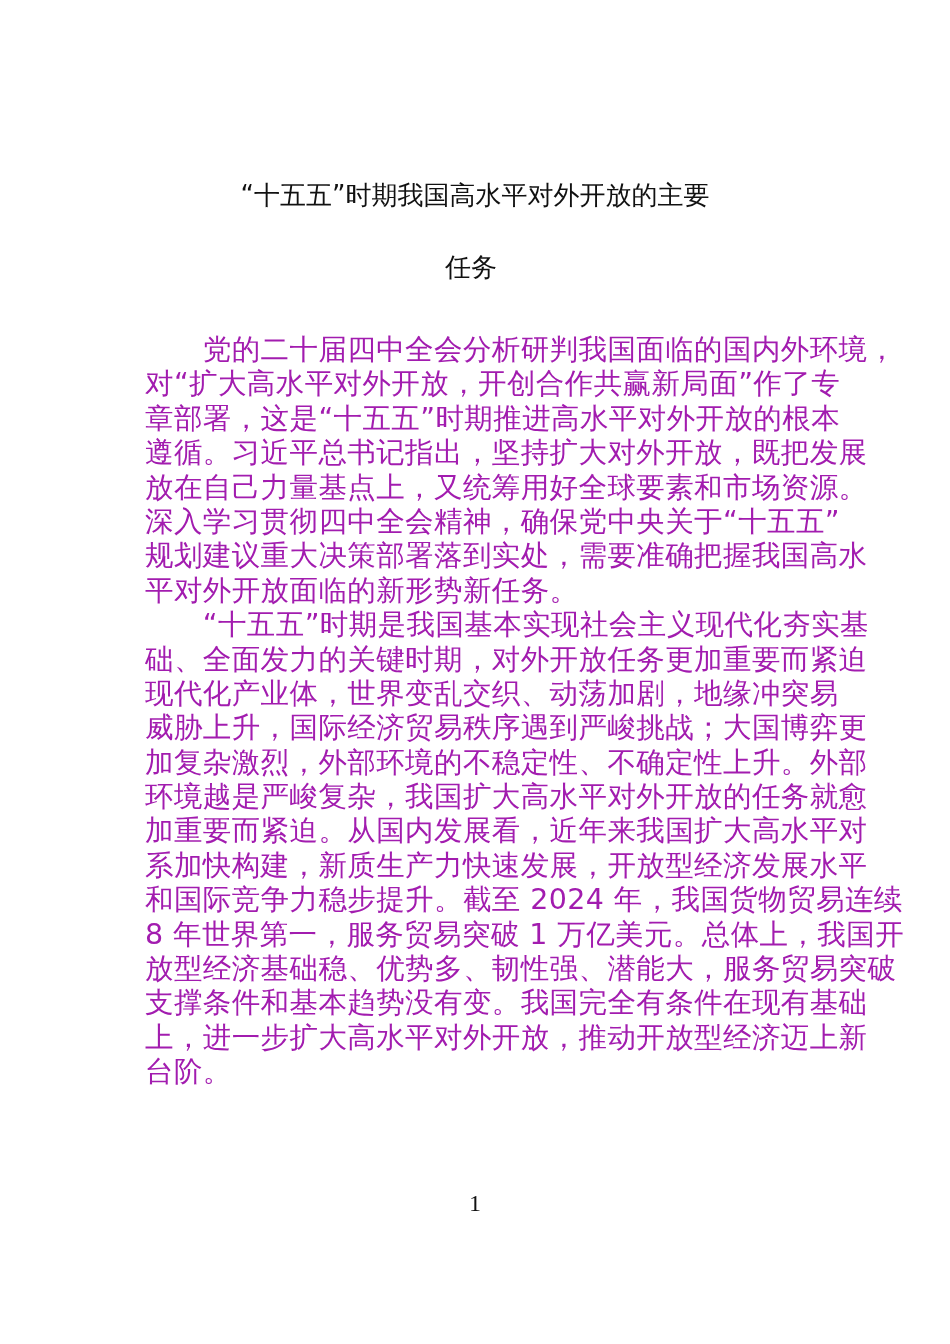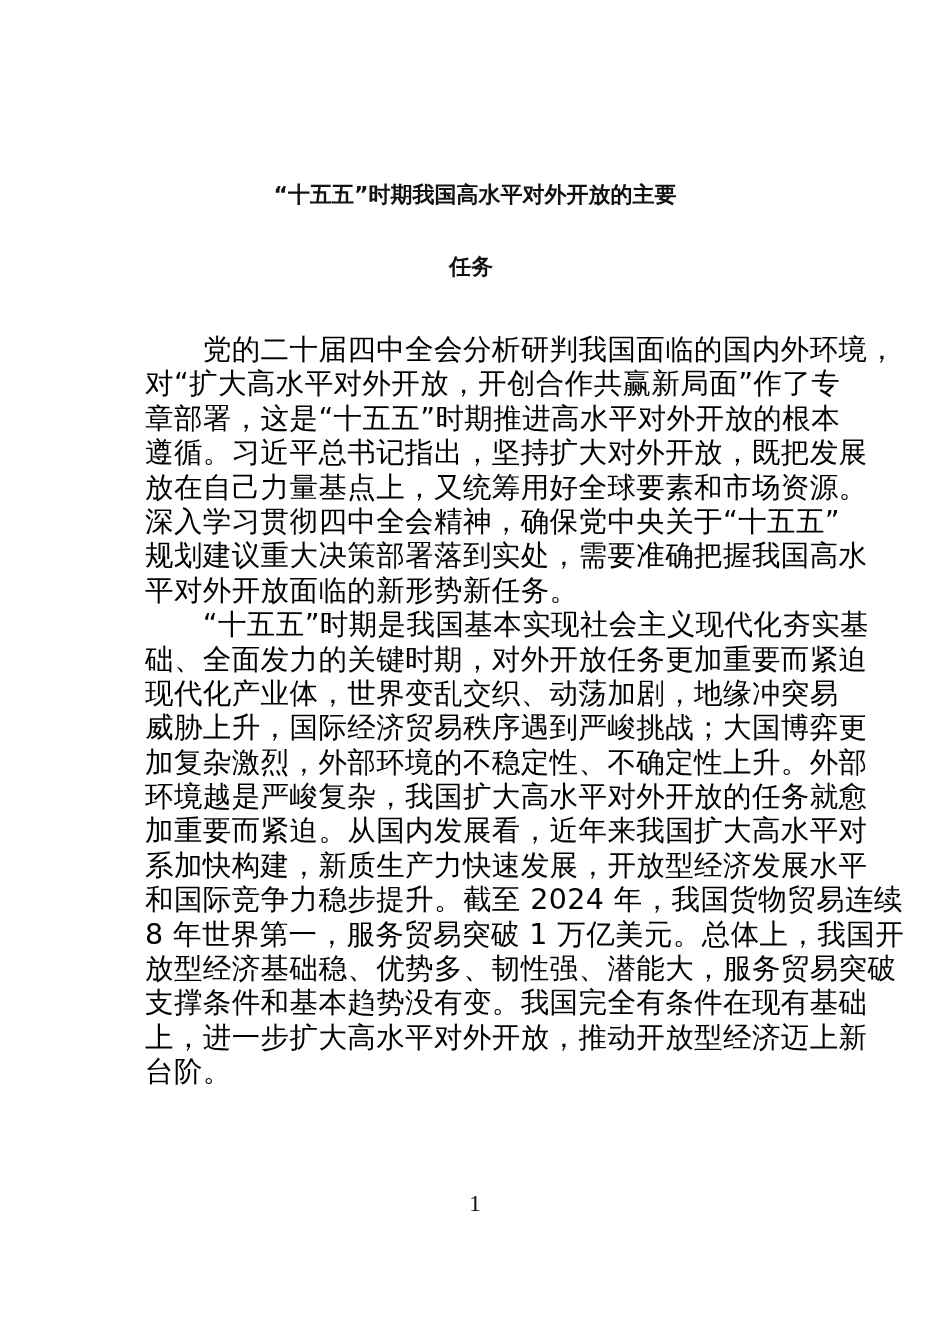--- a/index.html
+++ b/index.html
@@ -20,41 +20,40 @@
       left: 0; top: 0;
       width: 950px;
       height: 1344px;
       background: #ffffff;
     }
     .title {
       position: absolute;
       left: 120px;
       width: 710px;
       text-align: center;
-      font-size: 22px;
+      font-size: 26px;
       line-height: 40px;
       letter-spacing: 0px;
       color: #111;
-      font-weight: bold;
     }
     .title.l1 { top: 175px; }
     .title.l2 { top: 247px; left: 116px; }
     .body-text {
       position: absolute;
       left: 145px;
       top: 333px;
       width: 690px;
     }
     .line {
       height: 34.4px;
       line-height: 34.4px;
       font-size: 28.5px;
       white-space: nowrap;
       letter-spacing: 0.4px;
-      color: #000000;
+      color: #a21caf;
     }
     .page-number {
       position: absolute;
       top: 1190px;
       left: 0;
       width: 950px;
       text-align: center;
       font-family: "Liberation Serif", "DejaVu Serif", serif;
       font-size: 24px;
       color: #111;

